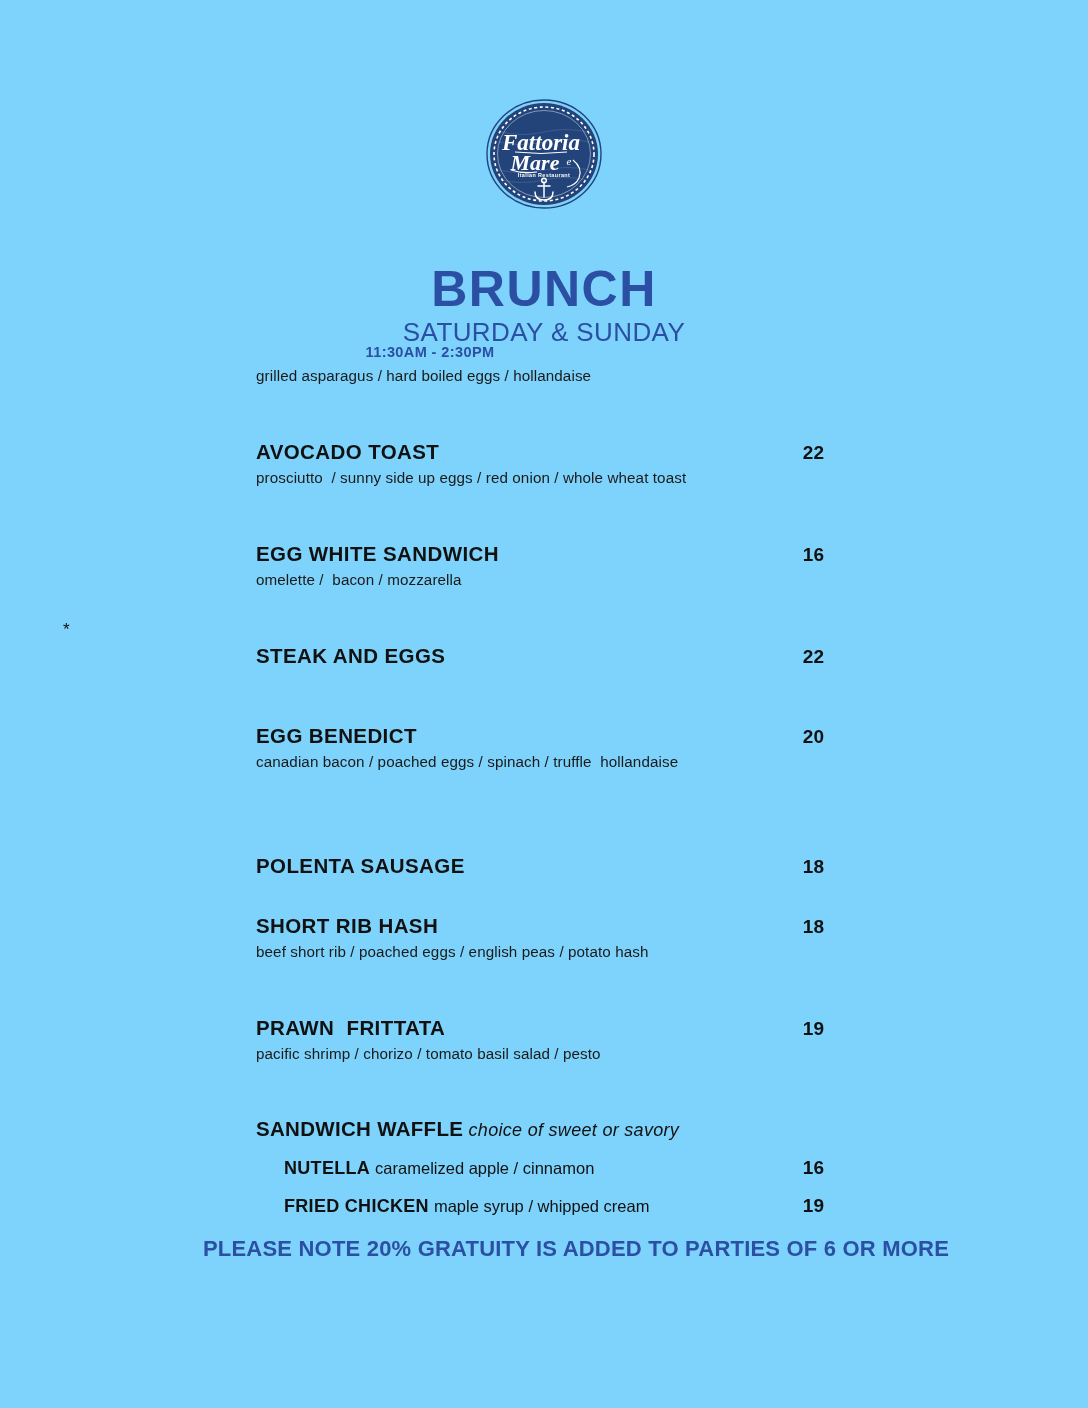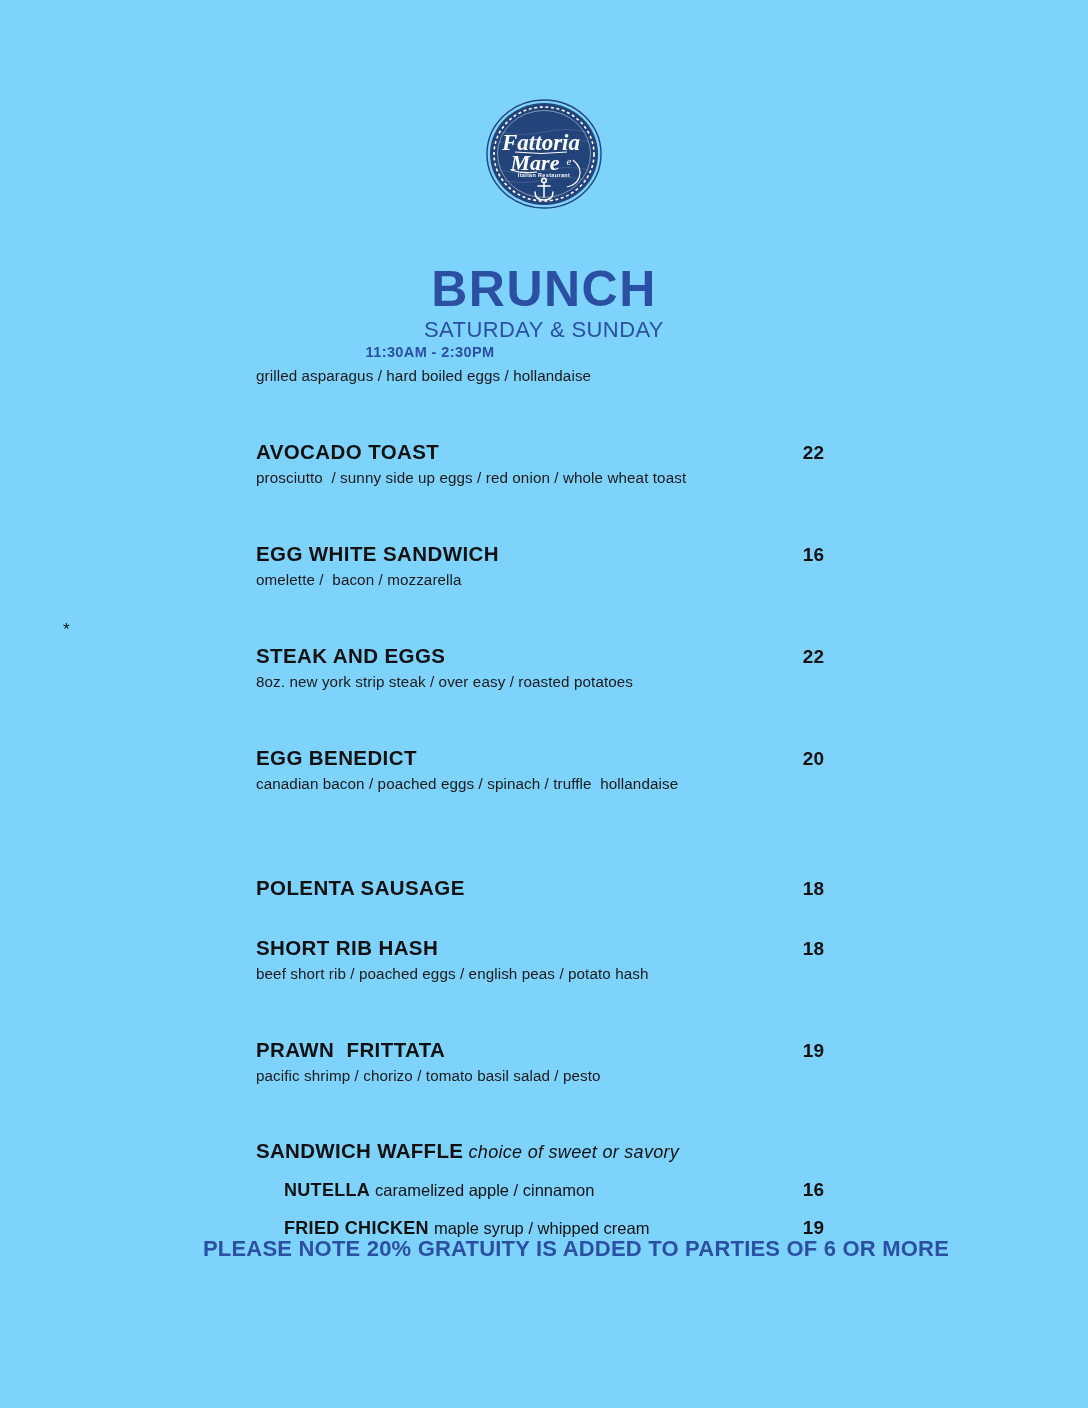--- a/index.html
+++ b/index.html
@@ -44,21 +44,21 @@
     letter-spacing: 1.5px;
     color: #2b4fa2;
     line-height: 1;
   }
   .subtitle {
     position: absolute;
     left: 0;
     top: 318px;
     width: 1088px;
     text-align: center;
-    font-size: 22px;
+    font-size: 26px;
     font-weight: 400;
     letter-spacing: 0.4px;
     color: #2b4fa2;
     line-height: 1.1;
   }
   .hours {
     position: absolute;
     left: 0;
     top: 345px;
     width: 860px;
@@ -230,21 +230,20 @@
         <div class="item-price">16</div>
       </div>
       <div class="item-desc">omelette /  bacon / mozzarella</div>
     </div>
 
     <div class="item" style="margin-top:56px">
       <div class="item-head">
         <div class="item-name">STEAK AND EGGS</div>
         <div class="item-price">22</div>
       </div>
-      <div class="item-desc">8oz. new york strip steak / over easy / roasted potatoes</div>
     </div>
 
     <div class="item" style="margin-top:56px">
       <div class="item-head">
         <div class="item-name">EGG BENEDICT</div>
         <div class="item-price">20</div>
       </div>
       <div class="item-desc">canadian bacon / poached eggs / spinach / truffle  hollandaise</div>
     </div>
 

